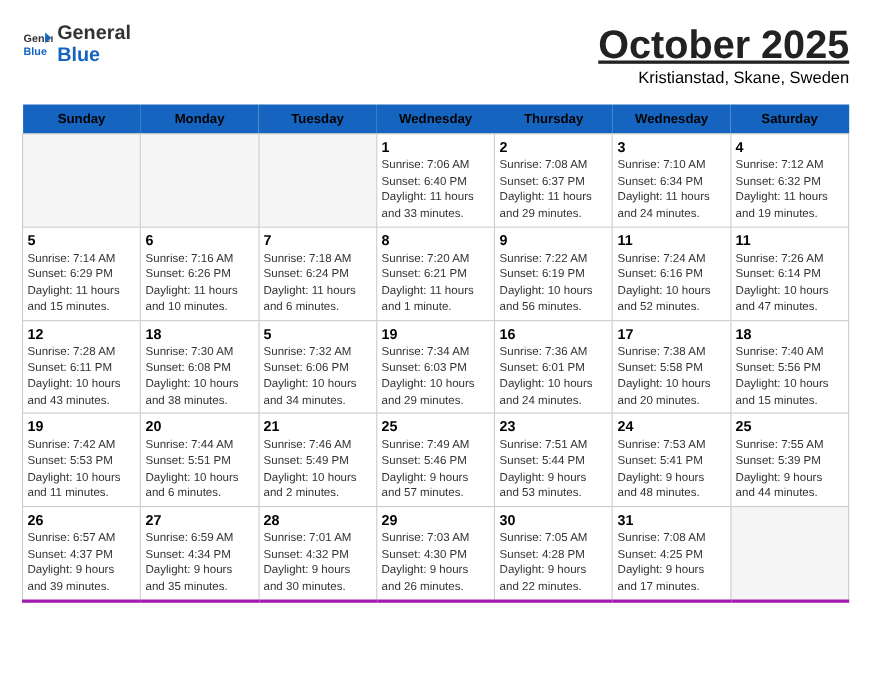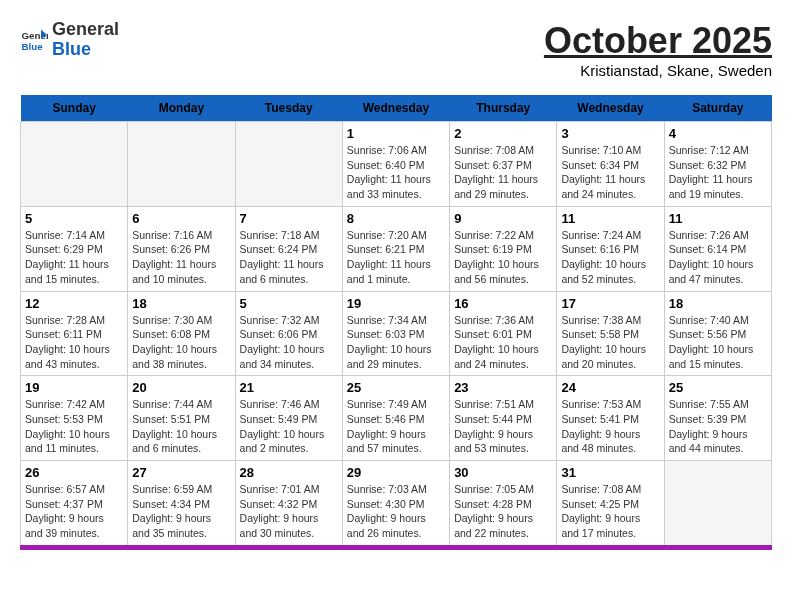--- a/index.html
+++ b/index.html
@@ -75,21 +75,21 @@
       font-size: 13px;
       font-weight: bold;
       margin-bottom: 2px;
     }
     .day-info {
       color: #333;
       font-size: 10.5px;
       line-height: 1.4;
     }
     tr:last-child td {
-      border-bottom: 5px solid #a21caf;
+      border-bottom: 3px solid #a21caf;
     }
   </style>
 </head>
 <body>
 
 <div class="header">
   <div class="logo">
     <svg class="logo-icon" viewBox="0 0 40 40">
       <rect x="0" y="0" width="40" height="40" fill="white"></rect>
       <text x="2" y="18" font-size="14" font-weight="bold" fill="#333">General</text>

